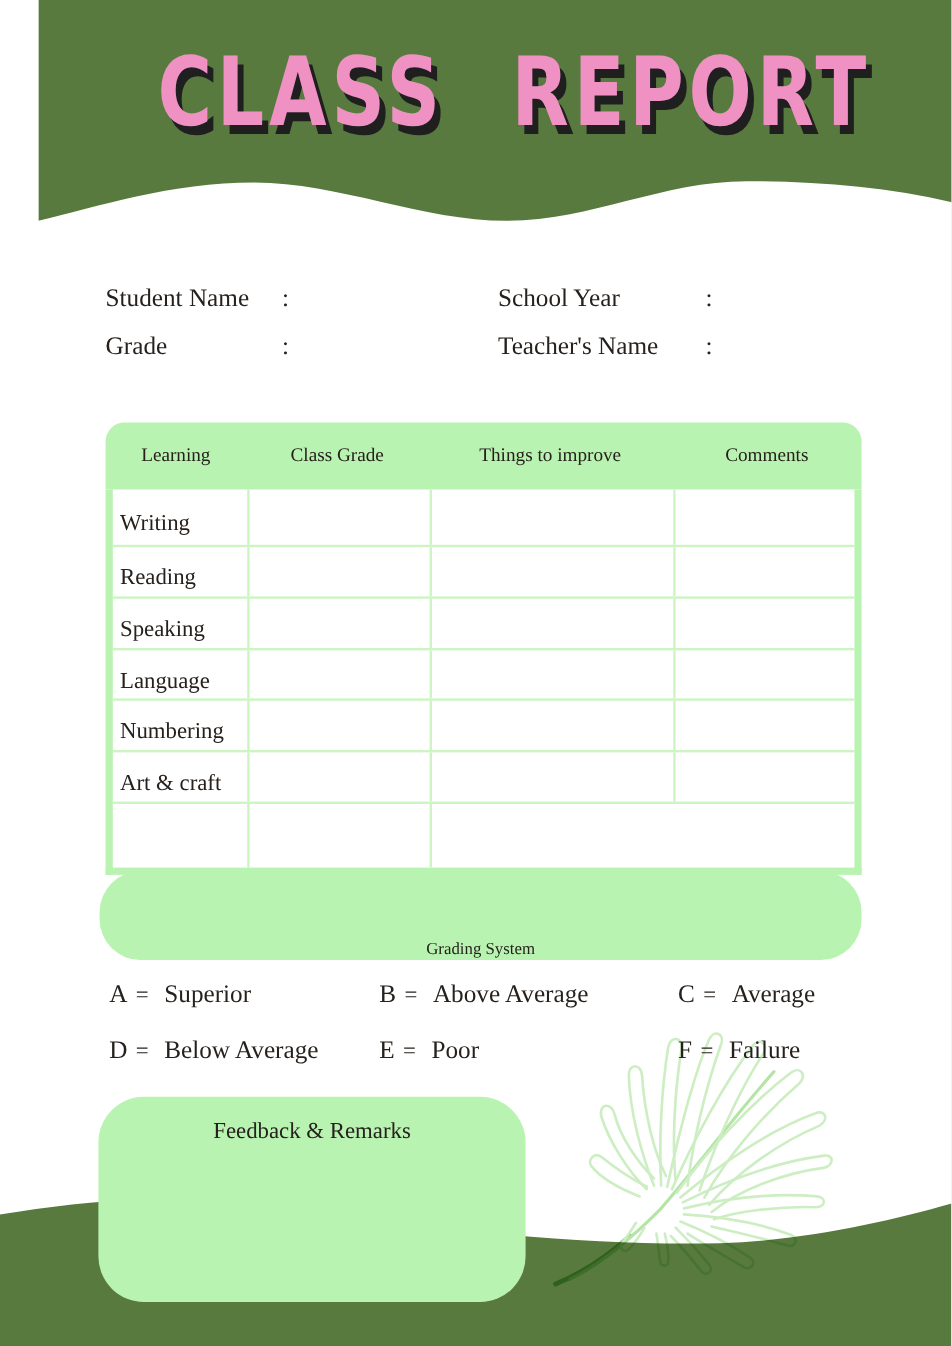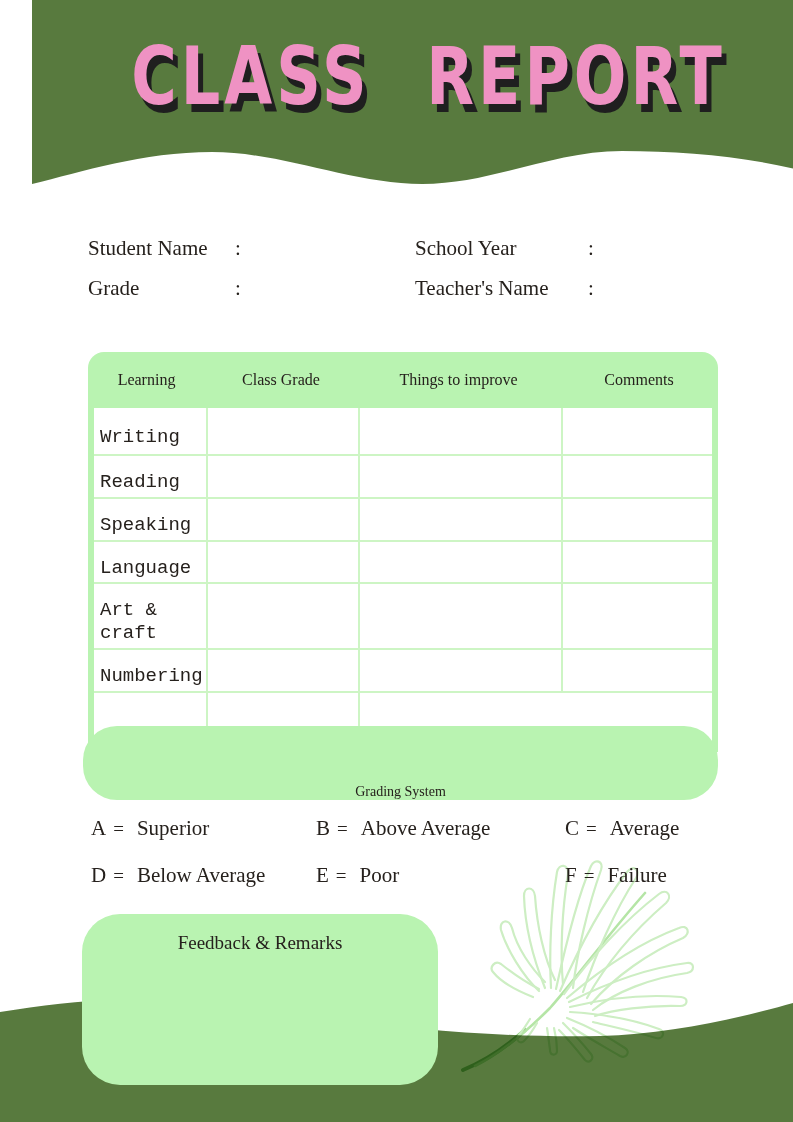--- a/index.html
+++ b/index.html
@@ -43,21 +43,21 @@
   .t-header{
     display:grid;grid-template-columns:117px 152px 203px 1fr;
     height:56px;background:var(--lightgreen);
     border-radius:16px 16px 0 0;align-items:center;
   }
   .t-header .t-hcell{text-align:center;font-size:16px;}
   .t-body{border:6px solid var(--lightgreen);border-top:none;}
   .t-row{display:grid;grid-template-columns:112px 152px 203px 1fr;}
   .t-row + .t-row{border-top:2px solid var(--gridline);}
   .t-cell + .t-cell{border-left:2px solid var(--gridline);}
-  .t-subject{display:flex;align-items:center;padding:15px 4px 3px 6px;font-size:19px;line-height:1.2;font-family:Liberation Mono, monospace;}
+  .t-subject{display:flex;align-items:center;padding:15px 4px 3px 6px;font-size:19px;line-height:1.2;}
   .t-row.r1{min-height:46px;} .t-row.r2{min-height:36px;} .t-row.r3{min-height:36px;}
   .t-row.r4{min-height:40px;} .t-row.r5{min-height:38px;} .t-row.r6{min-height:38px;}
   .t-row.r7{min-height:55px;}
   
   .grading-banner{
     position:absolute;left:83px;top:726px;width:635px;height:74px;
     background:var(--lightgreen);border-radius:34px;
     display:flex;align-items:flex-end;justify-content:center;font-size:14px;
   }
   .legend{
@@ -144,28 +144,28 @@
         <div class="t-cell"></div>
         <div class="t-cell"></div>
         <div class="t-cell"></div>
       </div>
       <div class="t-row r4">
         <div class="t-cell t-subject">Language</div>
         <div class="t-cell"></div>
         <div class="t-cell"></div>
         <div class="t-cell"></div>
       </div>
+      <div class="t-row r5">
+        <div class="t-cell t-subject">Numbering</div>
+        <div class="t-cell"></div>
+        <div class="t-cell"></div>
+        <div class="t-cell"></div>
+      </div>
       <div class="t-row r6">
         <div class="t-cell t-subject">Art &amp; craft</div>
-        <div class="t-cell"></div>
-        <div class="t-cell"></div>
-        <div class="t-cell"></div>
-      </div>
-      <div class="t-row r5">
-        <div class="t-cell t-subject">Numbering</div>
         <div class="t-cell"></div>
         <div class="t-cell"></div>
         <div class="t-cell"></div>
       </div>
       <div class="t-row r7">
         <div class="t-cell"></div>
         <div class="t-cell"></div>
         <div class="t-cell"></div>
       </div>
     </div>

